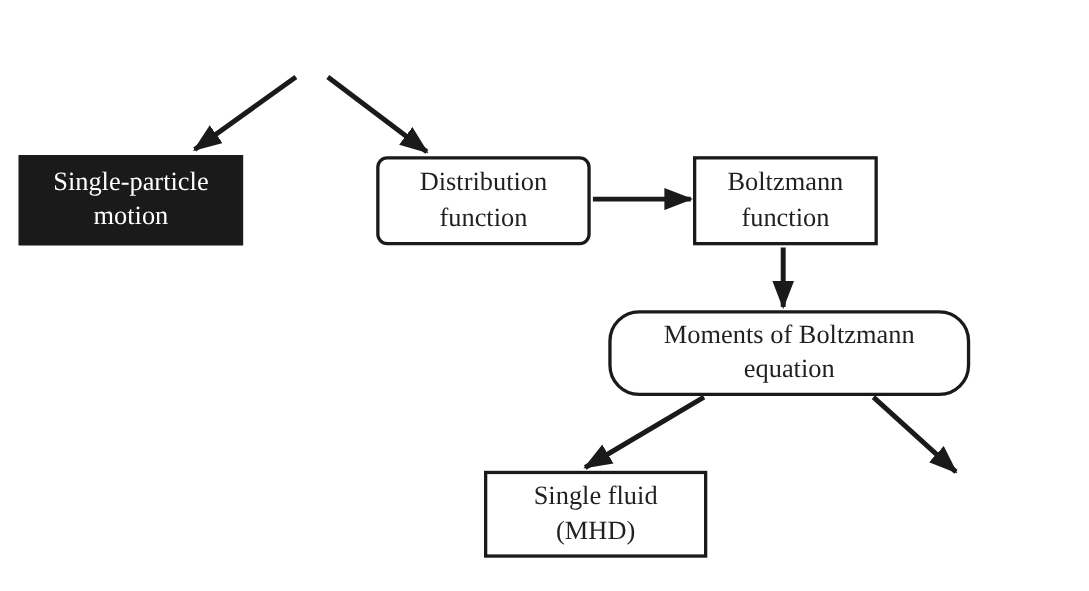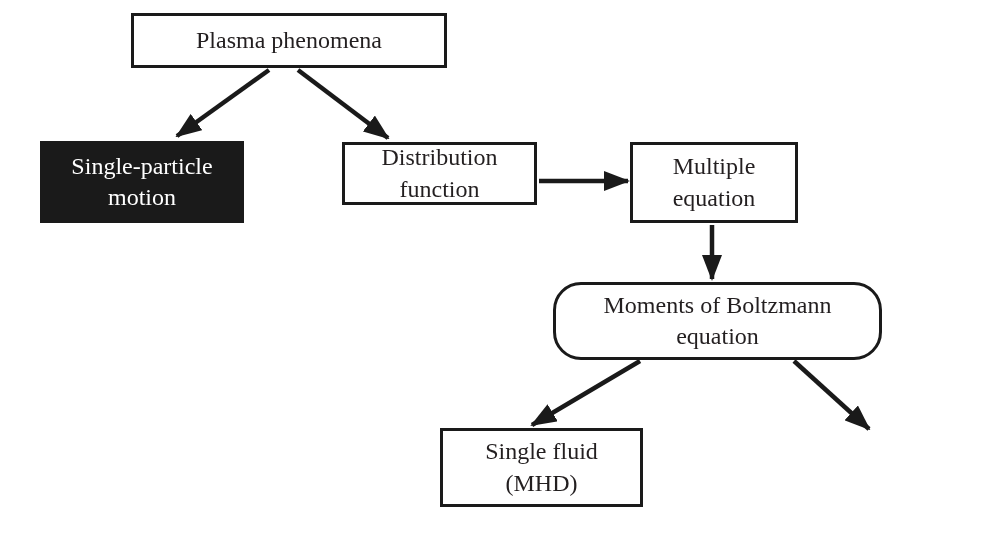--- a/index.html
+++ b/index.html
@@ -32,22 +32,22 @@
     line-height:1.3;
     padding:2px 8px;
   }
   .node.highlight{
     background:var(--hl-bg);
     border-color:var(--hl-bg);
     color:var(--hl-text);
   }
   
   .n-plasma          {left:131px; top:13px;  width:316px; height:55px;}
-  .n-single-particle {left:17px;  top:141px; width:204px; height:82px;margin-left:23px;}
-  .n-distribution    {left:342px; top:142px; width:195px; height:63px;}
+  .n-single-particle {left:17px;  top:141px; width:204px; height:82px;}
+  .n-distribution    {left:342px; top:142px; width:195px; height:81px;border-radius:10px;}
   .n-boltzmann       {left:630px; top:142px; width:168px; height:81px;}
   .n-moments         {left:553px; top:282px; width:329px; height:78px;border-radius:28px;}
   .n-single-fluid    {left:440px; top:428px; width:203px; height:79px;}
   .n-multiple-fluids {left:768px; top:432px; width:210px; height:73px;}
 </style>
 </head>
 <body>
 
 <div class="stage">
 
@@ -58,34 +58,31 @@
       </marker>
     </defs>
     <line x1="269" y1="70" x2="177" y2="136" stroke="#1a1a1a" stroke-width="4.5" marker-end="url(#ah)"></line>
     <line x1="298" y1="70" x2="388" y2="138" stroke="#1a1a1a" stroke-width="4.5" marker-end="url(#ah)"></line>
     <line x1="539" y1="181" x2="628" y2="181" stroke="#1a1a1a" stroke-width="4.5" marker-end="url(#ah)"></line>
     <line x1="712" y1="225" x2="712" y2="279" stroke="#1a1a1a" stroke-width="4.5" marker-end="url(#ah)"></line>
     <line x1="640" y1="361" x2="532" y2="425" stroke="#1a1a1a" stroke-width="4.5" marker-end="url(#ah)"></line>
     <line x1="794" y1="361" x2="869" y2="429" stroke="#1a1a1a" stroke-width="4.5" marker-end="url(#ah)"></line>
   </svg>
 
-  <div class="node n-plasma">
-    <span>Plasma phenomena</span>
-  </div>
 
   <div class="node highlight n-single-particle">
     <span>Single-particle motion</span>
   </div>
 
   <div class="node n-distribution">
     <span>Distribution function</span>
   </div>
 
   <div class="node n-boltzmann">
-    <span>Multiple equation</span>
+    <span>Boltzmann function</span>
   </div>
 
   <div class="node n-moments">
     <span>Moments of Boltzmann equation</span>
   </div>
 
   <div class="node n-single-fluid">
     <span>Single fluid (MHD)</span>
   </div>
 

